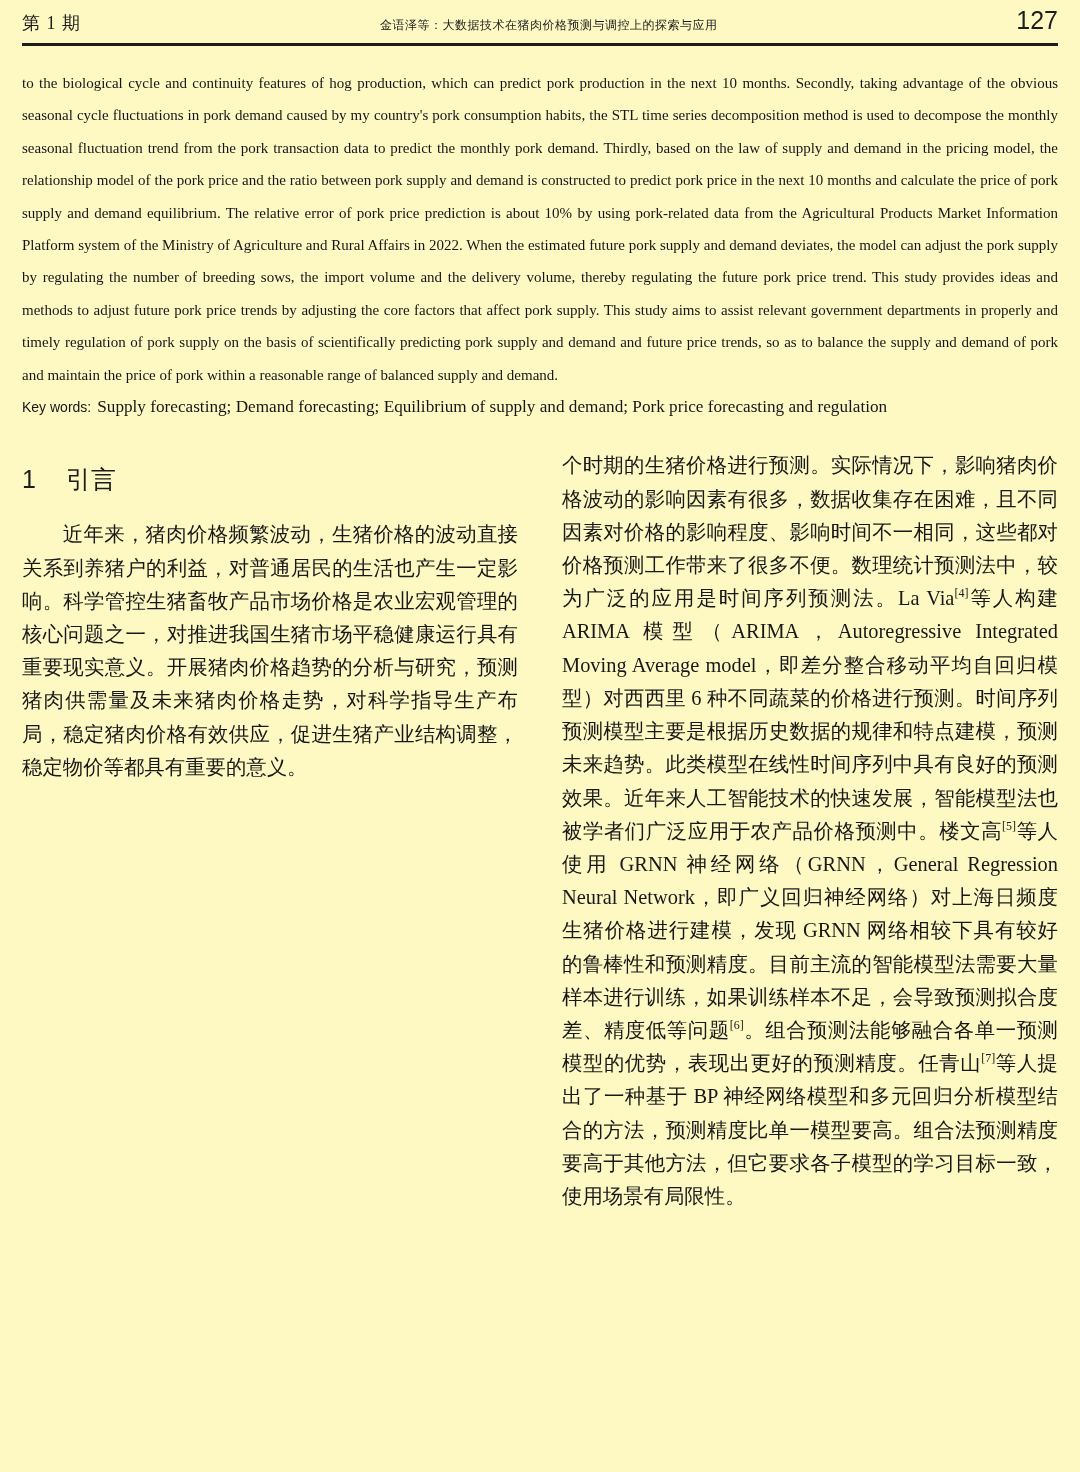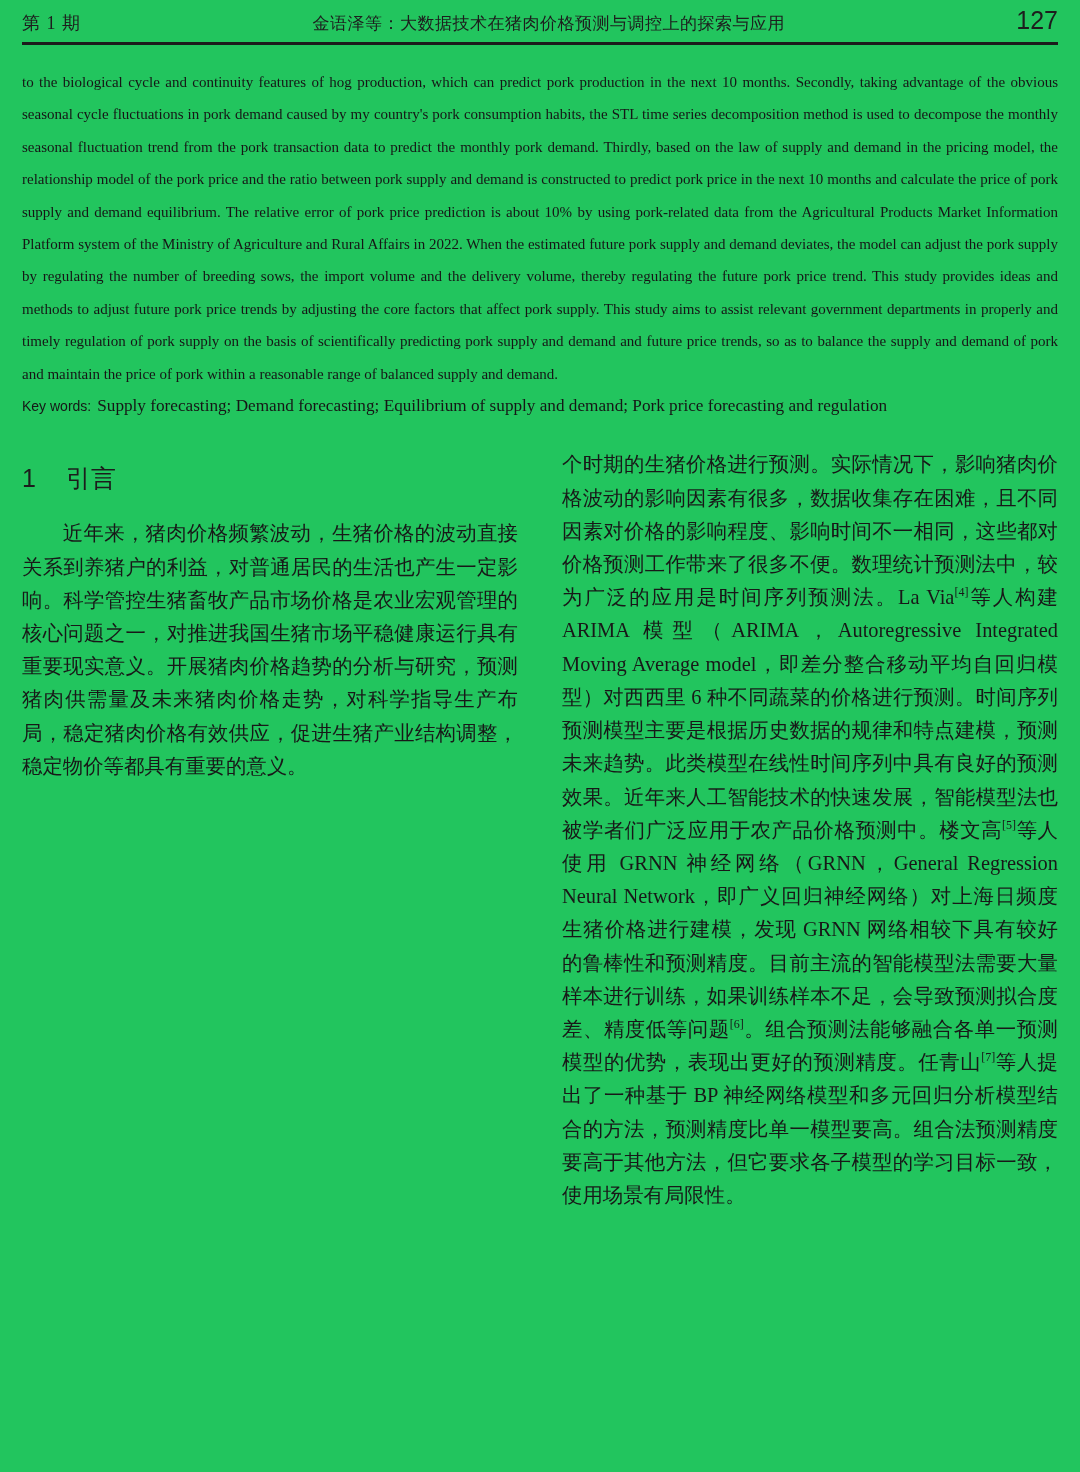--- a/index.html
+++ b/index.html
@@ -11,34 +11,34 @@
     width: 1080px;
     height: 1472px;
     color: #1a1a1a;
     overflow: hidden;
   }
   .page {
     box-sizing: border-box;
     width: 1080px;
     height: 1472px;
     padding: 8px 22px 0 22px;
-    background: #22c55e;
+    background: #fef9c3;
   }
 
   
   .header-row {
     display: flex;
     justify-content: space-between;
     align-items: baseline;
     font-size: 18px;
     line-height: 24px;
     color: #1d1d1d;
   }
   .header-issue  { font-family: "Liberation Serif", "DejaVu Serif", serif; letter-spacing: 1px; }
-  .header-title  { font-family: Liberation Mono, monospace; font-size: 17px; letter-spacing: 0.5px; }
+  .header-title  { font-family: Liberation Mono, monospace; font-size: 12px; letter-spacing: 0.5px; }
   .header-page   { font-family: Liberation Sans, sans-serif; font-size: 25px; }
   .header-rule {
     height: 3px;
     background: #1c1c1c;
     margin-top: 5px;
   }
 
   
   .abstract {
     margin-top: 21px;

